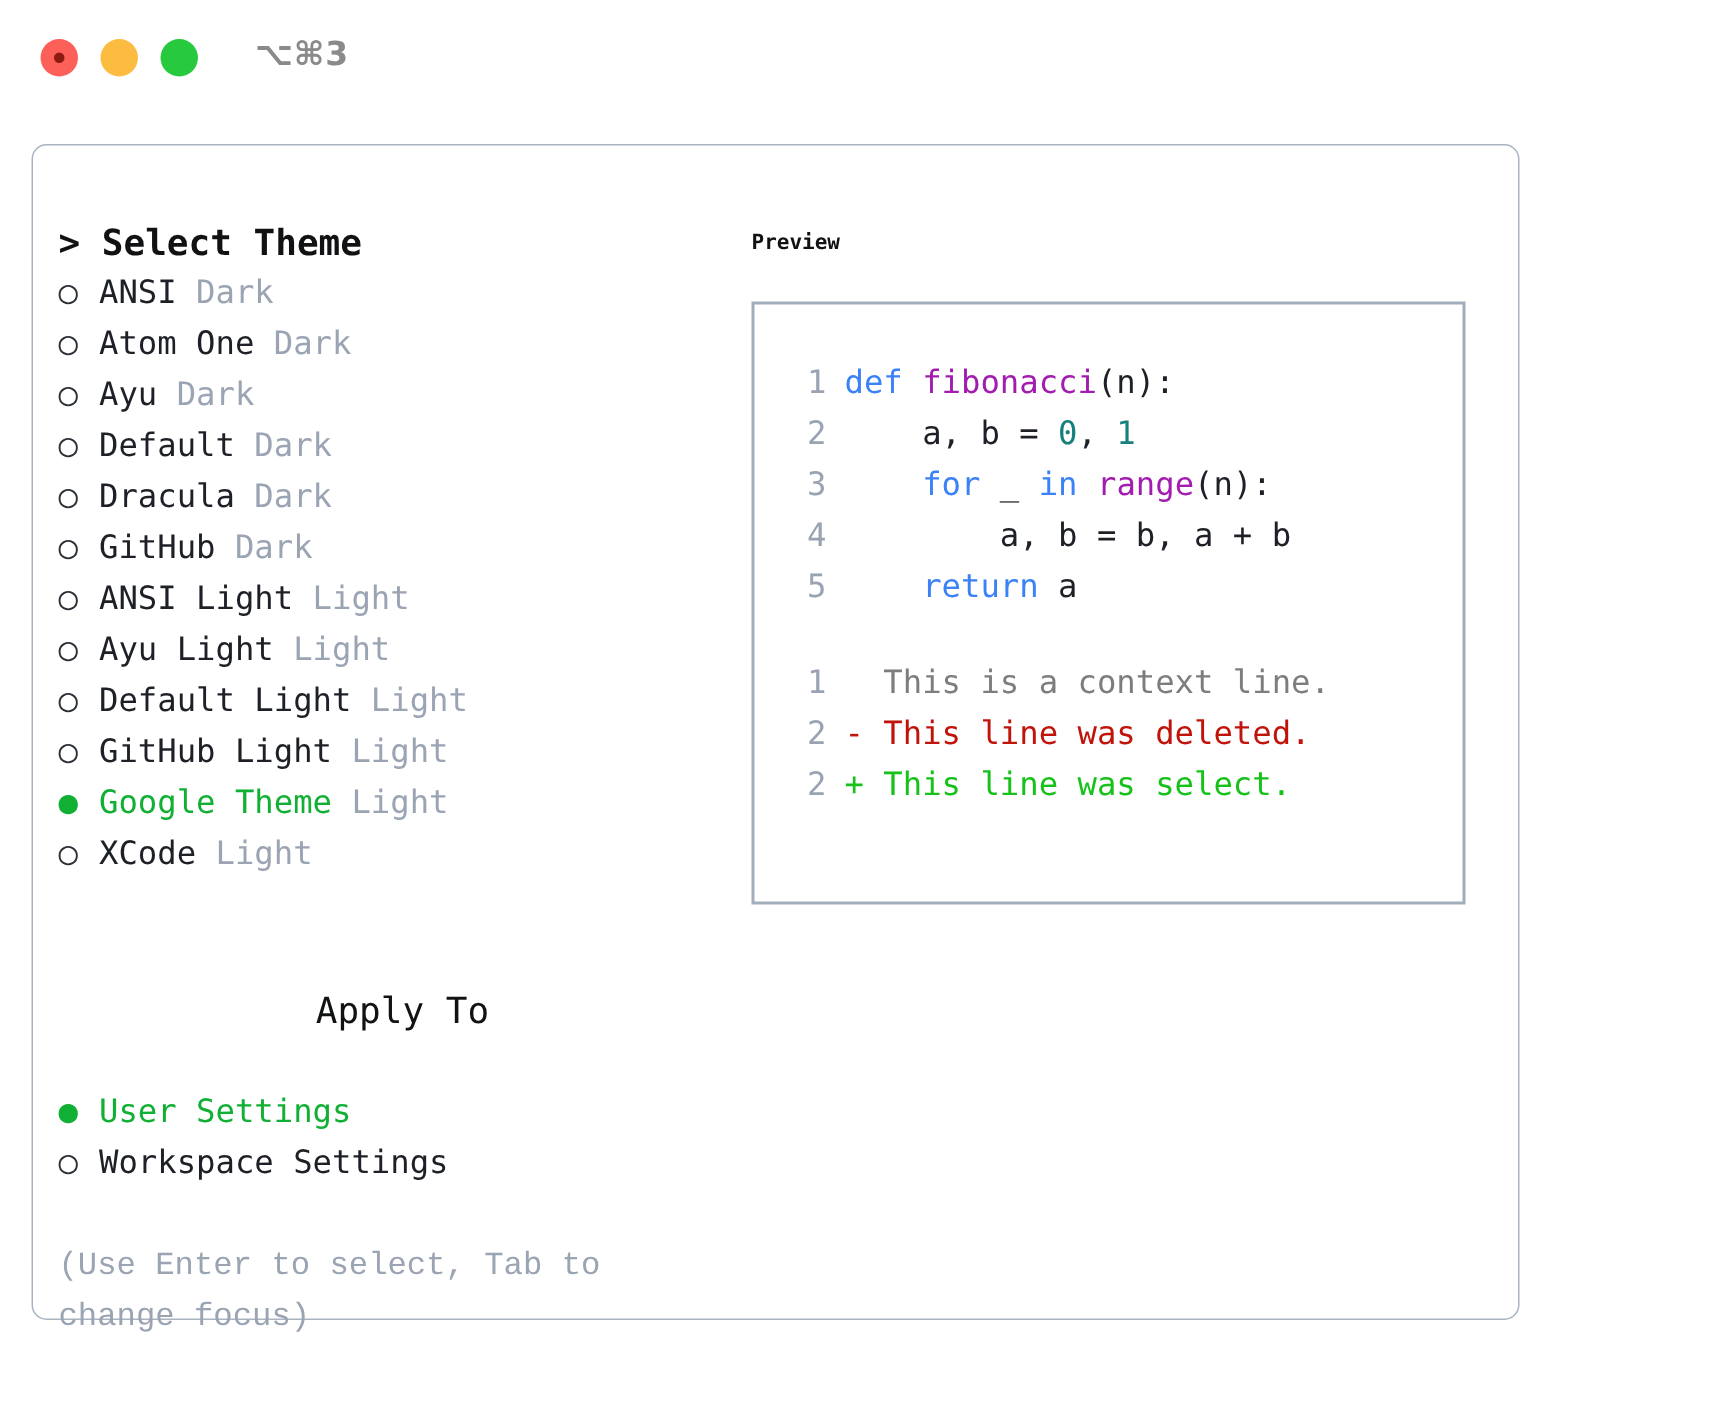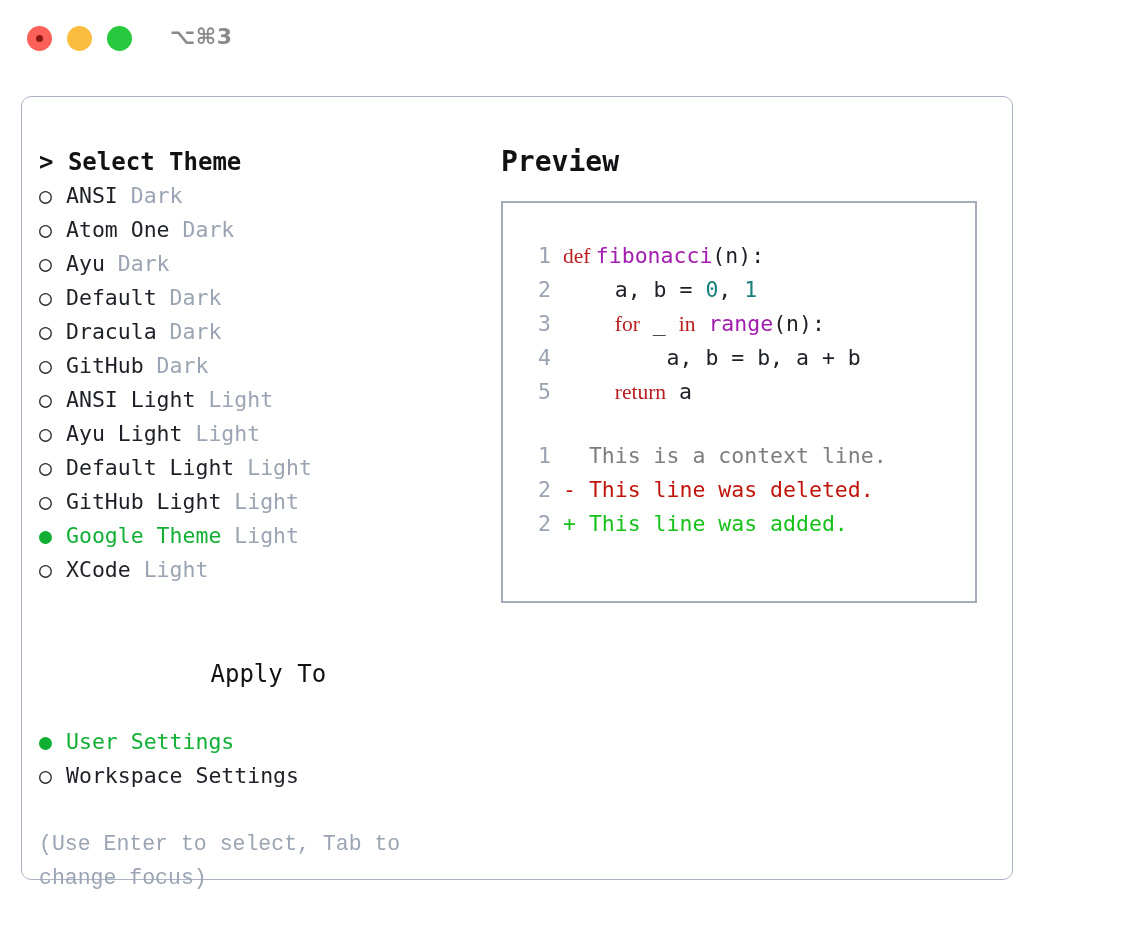--- a/index.html
+++ b/index.html
@@ -115,21 +115,21 @@
   }
 
   
   #right-col {
     position: absolute;
     left: 479px;
     top: 48px;
     width: 480px;
   }
   #preview-title {
-    font-size: 28px;
+    font-size: 14px;
     font-weight: bold;
     color: #111214;
     line-height: 34px;
   }
   #preview-box {
     margin-top: 22px;
     width: 476px;
     height: 402px;
     box-sizing: border-box;
     border: 2px solid #a3acbb;
@@ -142,21 +142,21 @@
     white-space: pre;
     padding-left: 18px;
   }
   .ln {
     display: inline-block;
     width: 30px;
     text-align: right;
     color: #9aa3b2;
     margin-right: 12px;
   }
-  .kw   { color: #b91c1c; font-family: Liberation Serif, serif; }
+  .kw   { color: #3b82f6; }
   .fn   { color: #a21caf; }
   .num  { color: #17807c; }
   .pl   { color: #1d2026; }
   .ctx  { color: #7d7d7d; }
   .del  { color: #c0140a; }
   .add  { color: #16c21a; }
   .gap  { height: 30px; }
 </style>
 </head>
 <body>
@@ -212,19 +212,19 @@
             <div class="code-line"><span class="ln">1</span><span class="kw">def </span><span class="fn">fibonacci</span><span class="pl">(n):</span></div>
             <div class="code-line"><span class="ln">2</span><span class="pl">    a, b = </span><span class="num">0</span><span class="pl">, </span><span class="num">1</span></div>
             <div class="code-line"><span class="ln">3</span><span class="pl">    </span><span class="kw">for</span><span class="pl"> _ </span><span class="kw">in</span><span class="pl"> </span><span class="fn">range</span><span class="pl">(n):</span></div>
             <div class="code-line"><span class="ln">4</span><span class="pl">        a, b = b, a + b</span></div>
             <div class="code-line"><span class="ln">5</span><span class="pl">    </span><span class="kw">return</span><span class="pl"> a</span></div>
           </div>
         <div class="gap"></div>
         <div id="diff-block">
             <div class="code-line"><span class="ln">1</span><span class="ctx"> </span><span class="ctx"> This is a context line.</span></div>
             <div class="code-line"><span class="ln">2</span><span class="del">-</span><span class="del"> This line was deleted.</span></div>
-            <div class="code-line"><span class="ln">2</span><span class="add">+</span><span class="add"> This line was added.</span></div>
+            <div class="code-line"><span class="ln">2</span><span class="add">+</span><span class="add"> This line was select.</span></div>
           </div>
       </div>
     </div>
 
   </div>
 </div>
 
 </body></html>

